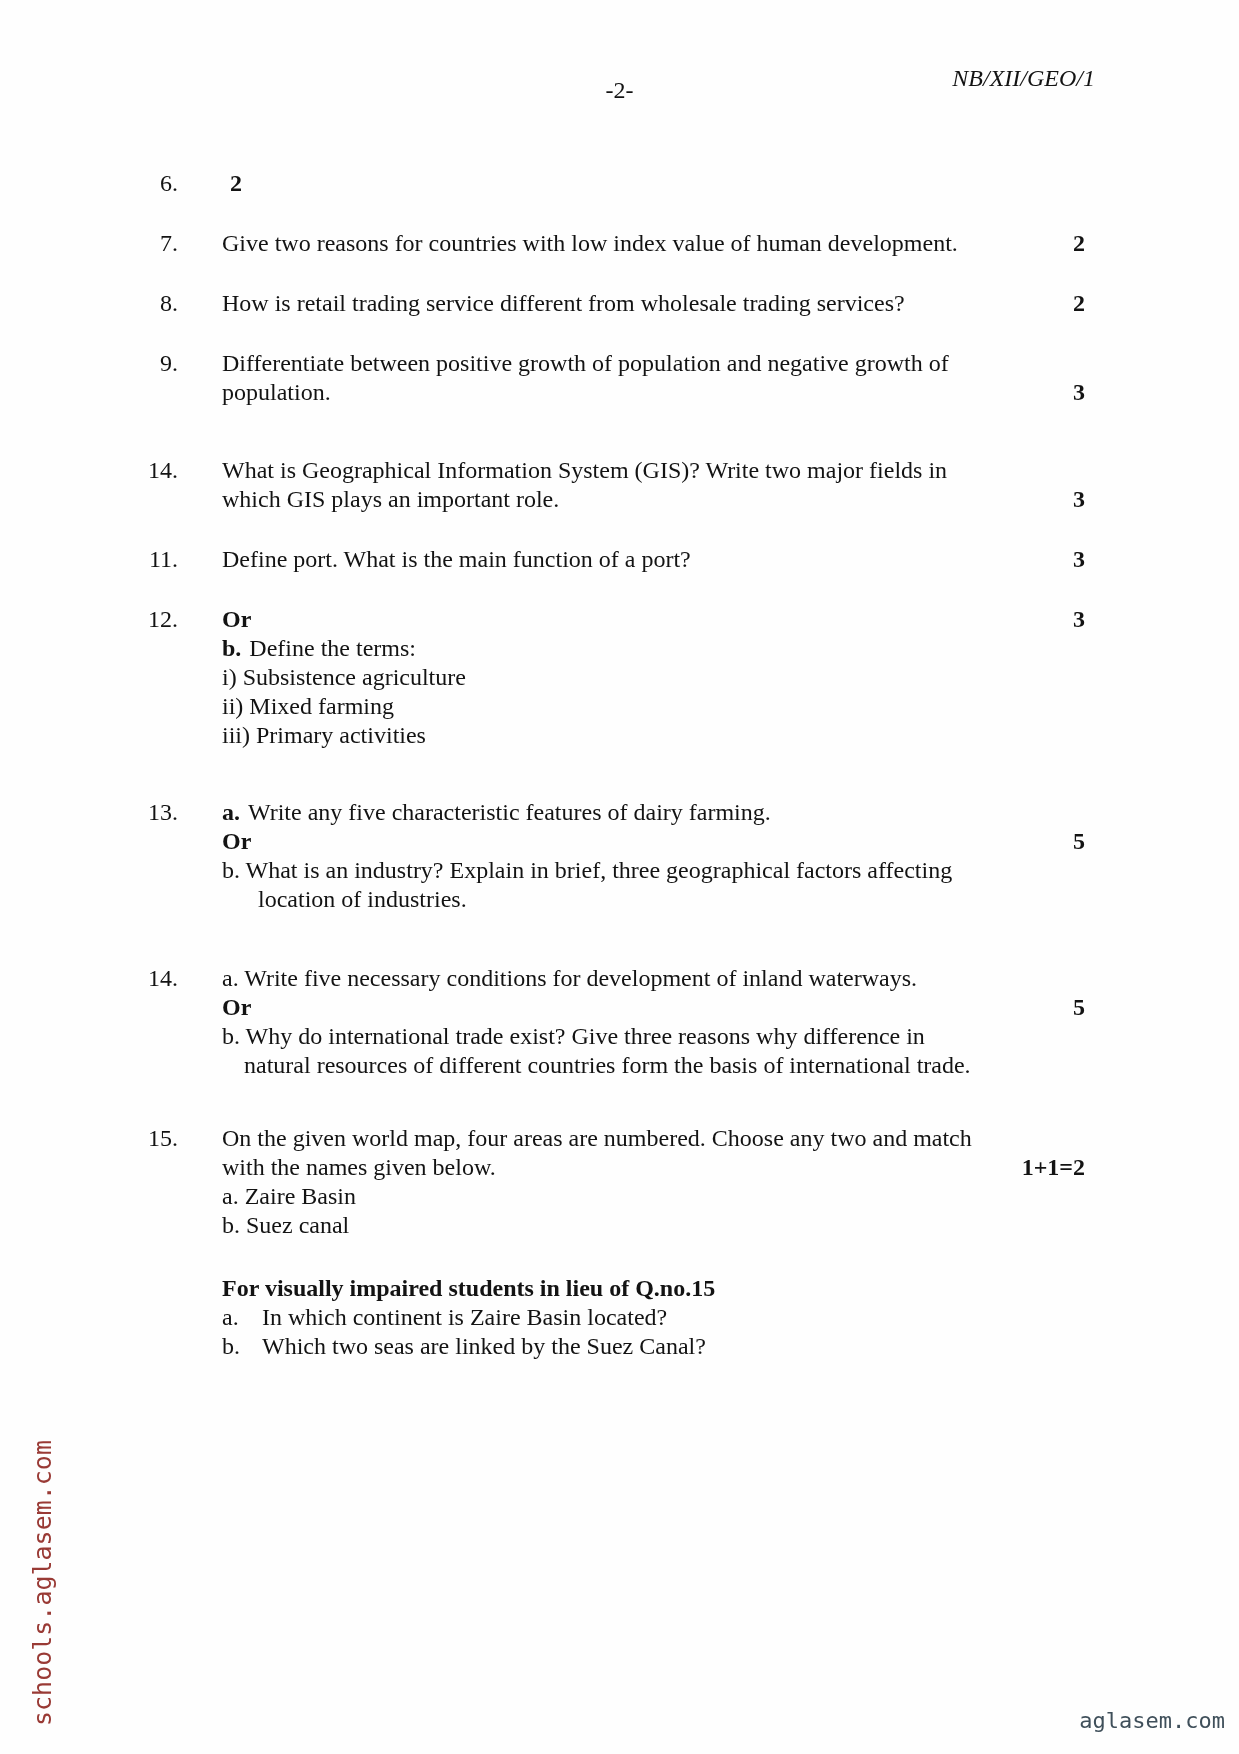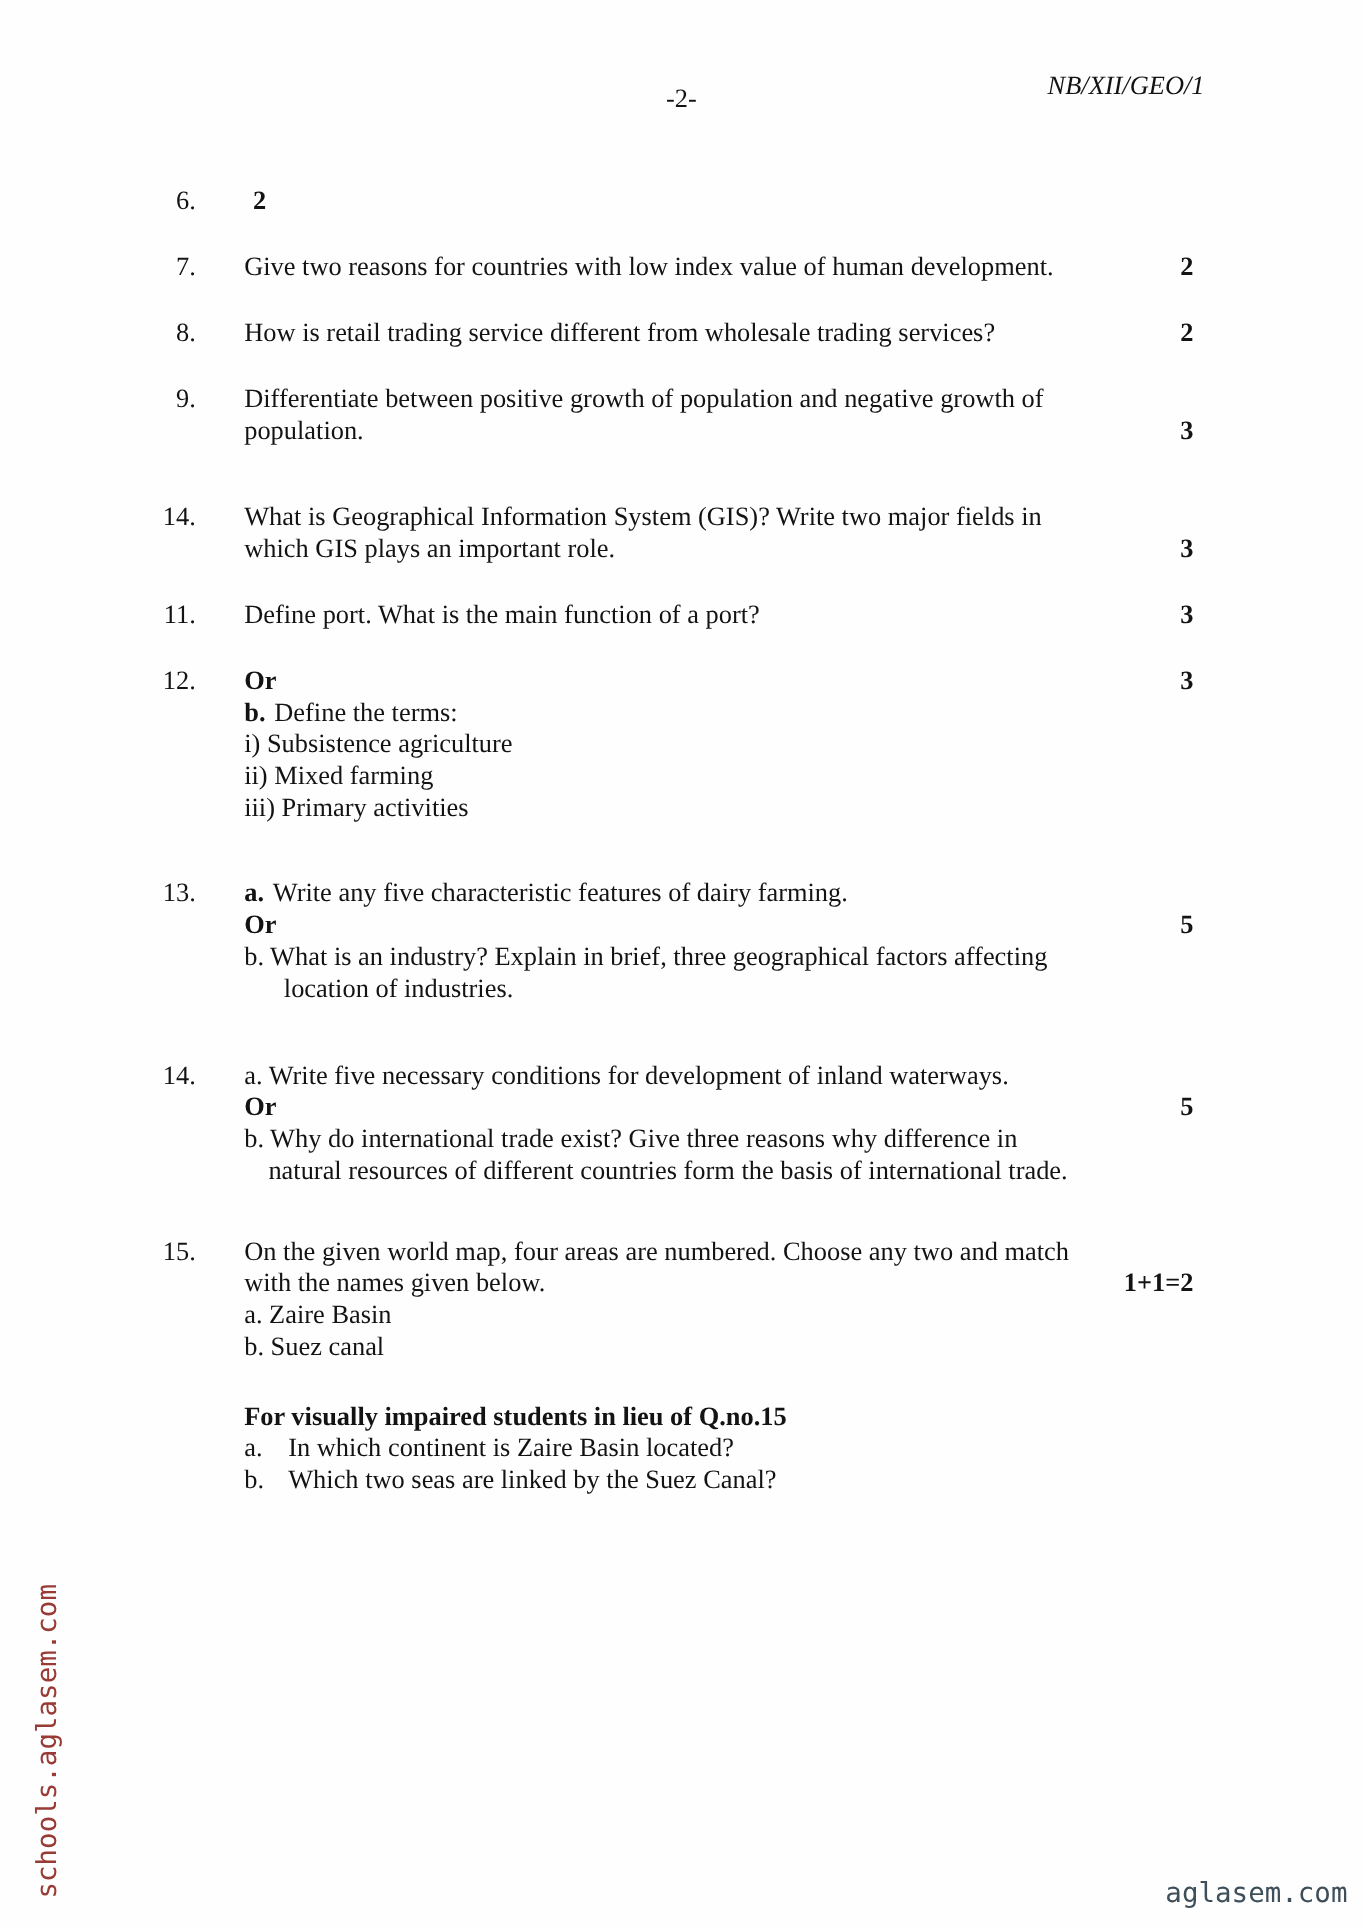--- a/index.html
+++ b/index.html
@@ -35,21 +35,21 @@
   .vl{display:inline-block;width:40px;}
   .wm-left{
     position:absolute;left:28px;top:1726px;
     transform:rotate(-90deg);transform-origin:0 0;
     font-family:"DejaVu Sans Mono", monospace;
     font-size:25px;color:#993a35;white-space:nowrap;
   }
   .wm-br{
     position:absolute;right:14px;top:1706px;
     font-family:"DejaVu Sans Mono", monospace;
-    font-size:25px;color:#3f4f5a;white-space:nowrap;text-align:right;
+    font-size:22px;color:#3f4f5a;white-space:nowrap;text-align:right;
   }
 </style>
 </head>
 <body>
 
 <div class="page">
 
   <div class="header">
     <span class="pagenum">-2-</span>
     <span class="doccode">NB/XII/GEO/1</span>

